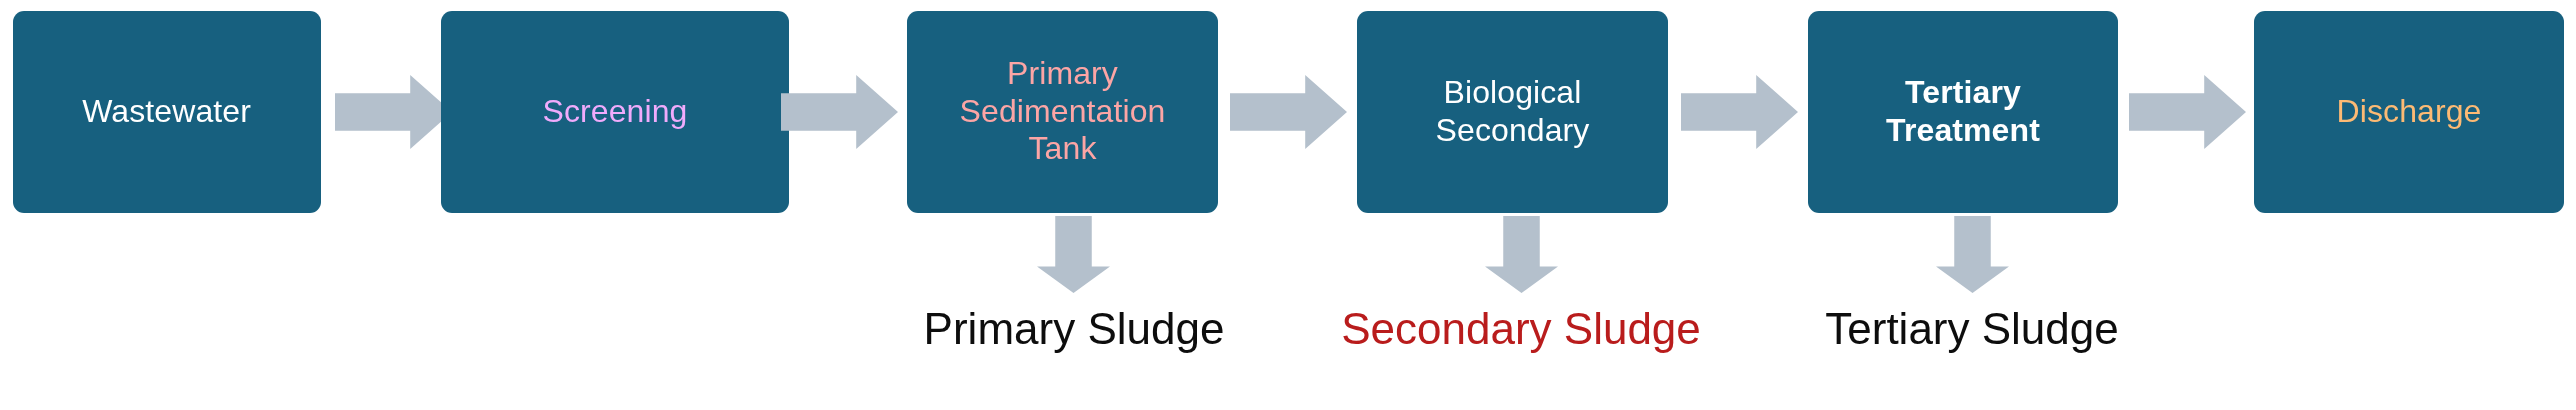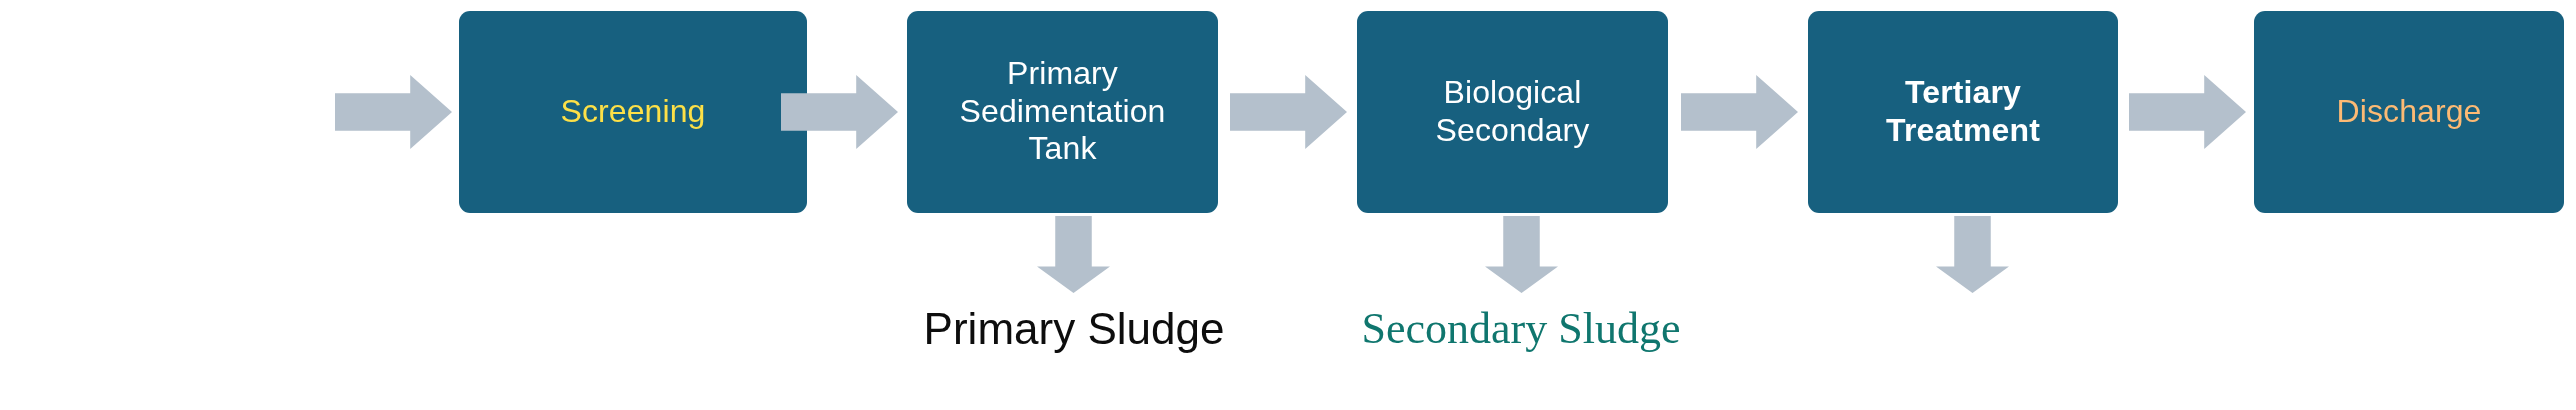--- a/index.html
+++ b/index.html
@@ -57,38 +57,41 @@
     white-space: nowrap;
     text-align: center;
     transform: translateX(-50%);
   }
 </style>
 </head>
 <body>
 
 <div id="canvas" style="background: rgb(255, 255, 255);">
 
+  <div class="node" style="left: 12.6px; top: 10.5px; width: 308px; height: 202px; background: rgb(23, 96, 127); color: rgb(255, 255, 255);">
+    <span>Wastewater</span>
+  </div>
 
   <div class="h-arrow" style="left:335px; top:75px; width:117px; height:74px;">
     <svg viewBox="0 0 168 106" preserveAspectRatio="none" aria-hidden="true">
       <polygon points="0,26 108,26 108,0 168,53 108,106 108,80 0,80" fill="#b4c0cc"></polygon>
     </svg>
   </div>
 
-  <div class="node" style="left: 459px; top: 10.5px; width: 348px; height: 202px; background: rgb(23, 96, 127); color: #fde047;">
+  <div class="node" style="left: 441px; top: 10.5px; width: 348px; height: 202px; background: rgb(23, 96, 127); color: #f0abfc;">
     <span>Screening</span>
   </div>
 
   <div class="h-arrow" style="left:781px; top:75px; width:117px; height:74px;">
     <svg viewBox="0 0 168 106" preserveAspectRatio="none" aria-hidden="true">
       <polygon points="0,26 108,26 108,0 168,53 108,106 108,80 0,80" fill="#b4c0cc"></polygon>
     </svg>
   </div>
 
-  <div class="node" style="left: 907px; top: 10.5px; width: 311px; height: 202px; background: rgb(23, 96, 127); color: #ffffff;">
+  <div class="node" style="left: 907px; top: 10.5px; width: 311px; height: 202px; background: rgb(23, 96, 127); color: #fca5a5;">
     <span>Primary
 Sedimentation
 Tank</span>
   </div>
 
   <div class="h-arrow" style="left:1230px; top:75px; width:117px; height:74px;">
     <svg viewBox="0 0 168 106" preserveAspectRatio="none" aria-hidden="true">
       <polygon points="0,26 108,26 108,0 168,53 108,106 108,80 0,80" fill="#b4c0cc"></polygon>
     </svg>
   </div>
@@ -126,24 +129,27 @@
   </div>
   <div class="side-label" style="left: 1074px; top: 305px; color: rgb(13, 13, 13);">
     <span>Primary Sludge</span>
   </div>
 
   <div class="v-arrow" style="left:1485px; top:216px; width:73px; height:77px;">
     <svg viewBox="0 0 104 110" preserveAspectRatio="none" aria-hidden="true">
       <polygon points="26,0 78,0 78,72 104,72 52,110 0,72 26,72" fill="#b4c0cc"></polygon>
     </svg>
   </div>
-  <div class="side-label" style="left: 1521px; top: 305px; color: #0f766e; font-family: Liberation Serif, serif;">
+  <div class="side-label" style="left: 1521px; top: 305px; color: #b91c1c;">
     <span>Secondary Sludge</span>
   </div>
 
   <div class="v-arrow" style="left:1936px; top:216px; width:73px; height:77px;">
     <svg viewBox="0 0 104 110" preserveAspectRatio="none" aria-hidden="true">
       <polygon points="26,0 78,0 78,72 104,72 52,110 0,72 26,72" fill="#b4c0cc"></polygon>
     </svg>
   </div>
+  <div class="side-label" style="left: 1972px; top: 305px; color: rgb(13, 13, 13);">
+    <span>Tertiary Sludge</span>
+  </div>
 
 </div>
 
 
 </body></html>

